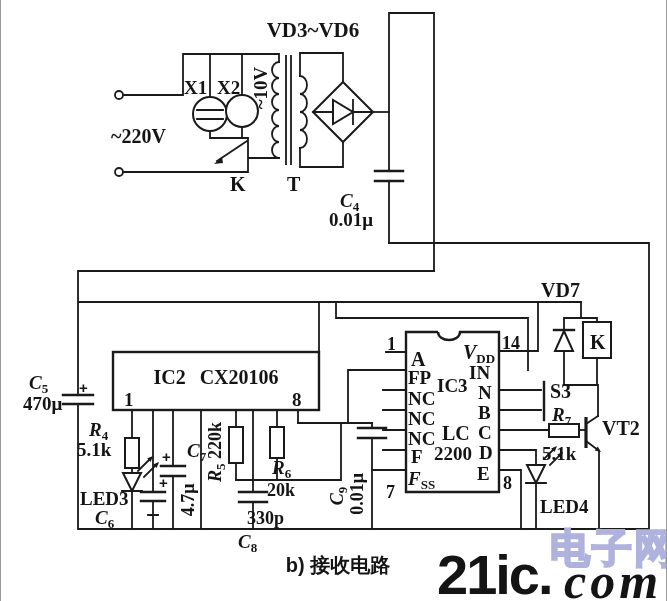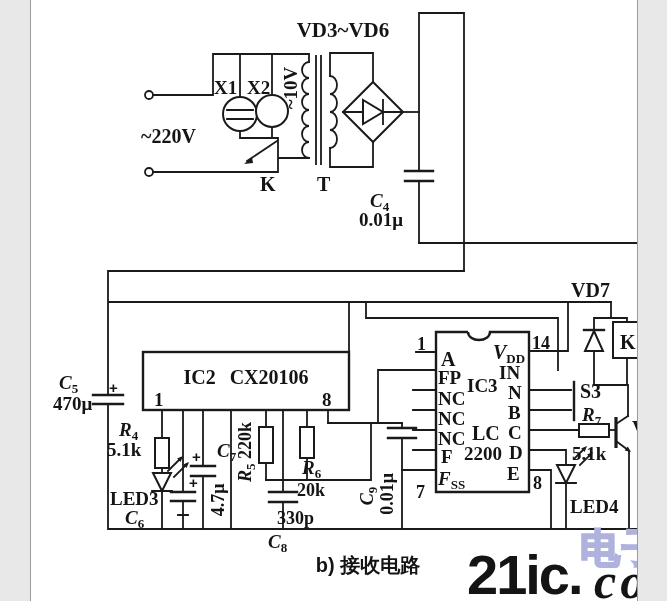--- a/index.html
+++ b/index.html
@@ -1,16 +1,16 @@
 <!DOCTYPE html>
 <html><head>
 <meta charset="utf-8">
 <style>
   html,body{margin:0;padding:0;background:#e8e8e8;}
-  .page{width:606px;height:601px;background:#ffffff;position:relative;margin:0 auto;
+  .page{width:665px;height:601px;background:#ffffff;position:relative;margin:0 auto;
         outline:1px solid #9a9a9a;overflow:hidden;
         font-family:"Liberation Serif",serif;}
   svg{display:block;}
   .w{stroke:#1a1a1a;stroke-width:1.8;fill:none;stroke-linecap:square;}
   .w2{stroke:#1a1a1a;stroke-width:2.4;fill:none;stroke-linecap:square;}
   .comp{fill:#ffffff;stroke:#1a1a1a;stroke-width:2;}
   .comp2{fill:#ffffff;stroke:#1a1a1a;stroke-width:2.4;}
   .ah{fill:#1a1a1a;stroke:none;}
   text{fill:#141414;}
   .lbl{font:bold 19px "Liberation Serif",serif;}

